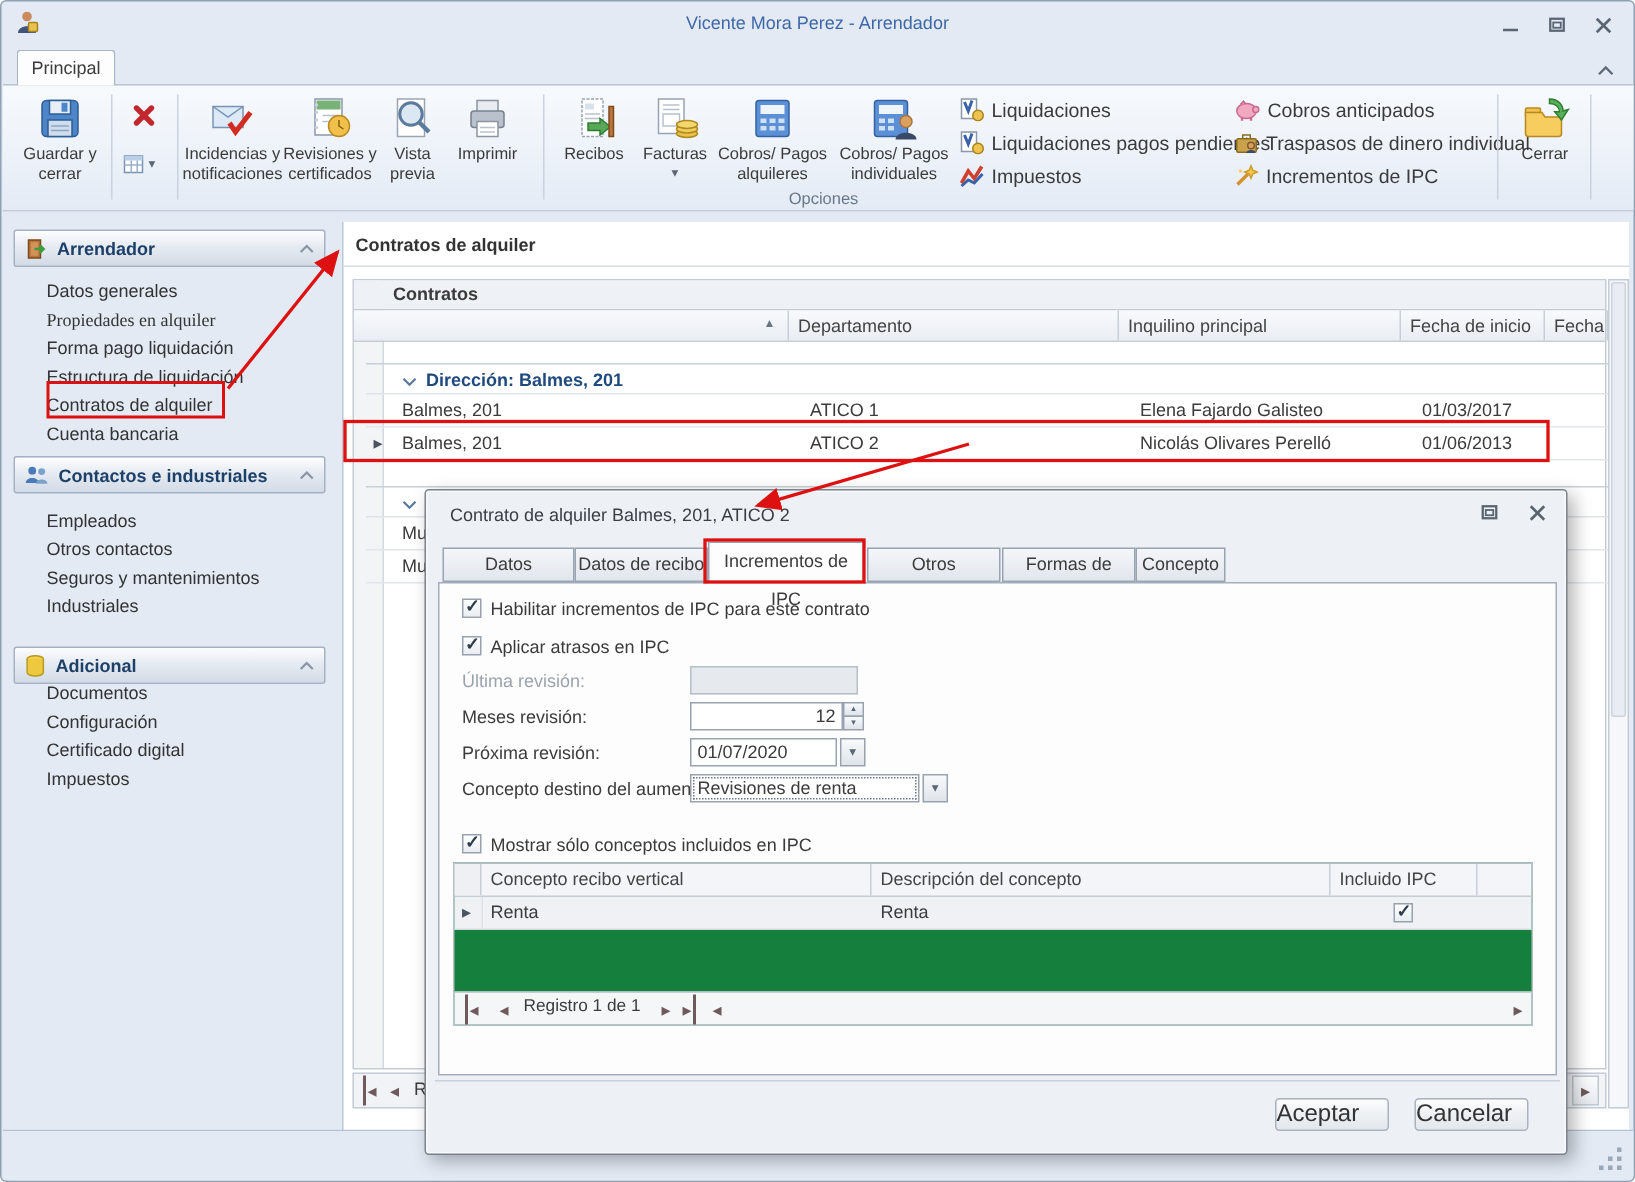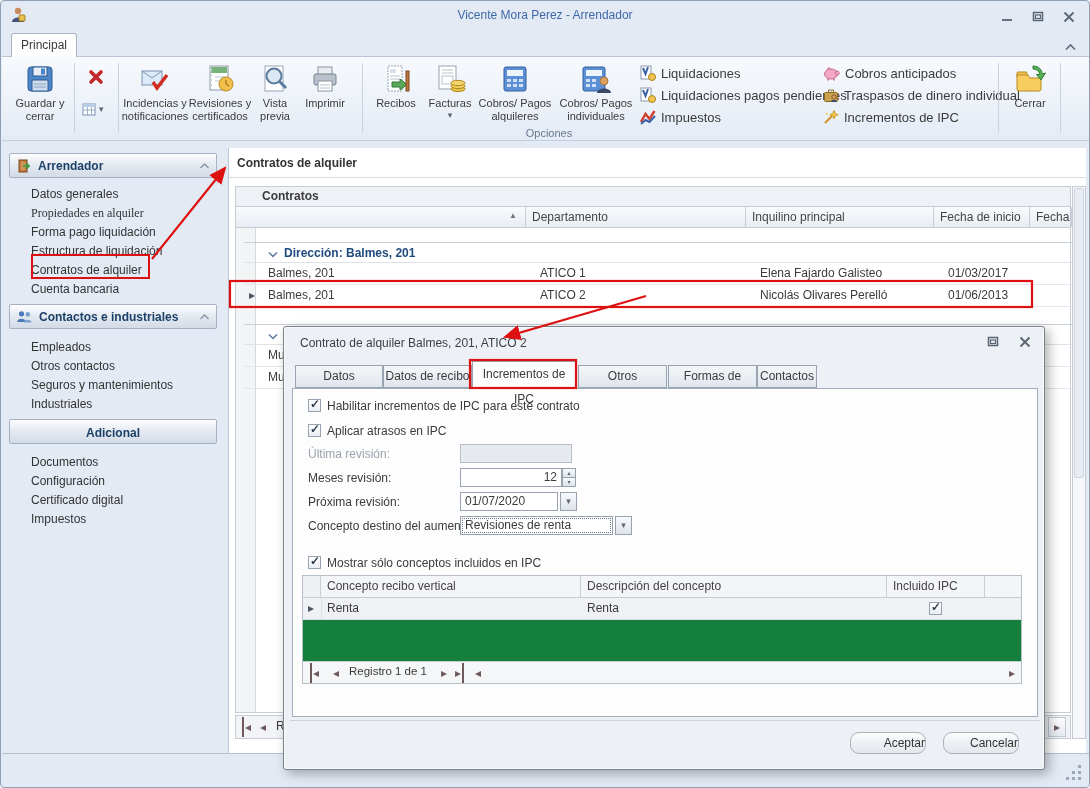--- a/index.html
+++ b/index.html
@@ -47,21 +47,21 @@
   .cb { position:absolute; width:13px; height:13px; background:linear-gradient(#fff,#e9edf2); border:1px solid #98a2ae; text-align:center; }
   .cb .ck { position:absolute; left:1px; top:-3px; font-size:12px; font-weight:bold; color:#2f3e4d; }
   .flabel { position:absolute; left:24px; font-size:12px; color:#3b3b3b; white-space:nowrap; }
   .fld { position:absolute; height:19px; background:#fff; border:1px solid #98a2b0; font-size:12px; line-height:17px; padding:0 4px; }
   .fld.disabled { background:#e6e9ed; border-color:#b6bec8; }
   .sbtn { position:absolute; background:linear-gradient(#f8fafc,#dfe4ea); border:1px solid #98a2ae; color:#5a6673; text-align:center; cursor:default; }
   .dgrid { position:absolute; left:18px; top:248px; width:720px; height:109px; background:#15803d; border:1px solid #b6bec8; }
   .dghead { position:absolute; left:0; top:0; width:100%; height:22px; background:#f3f5f8; border-bottom:1px solid #c6ccd4; }
   .dgrow { position:absolute; left:0; top:22px; width:100%; height:22px; background:#eff1f4; border-bottom:1px solid #d8dce2; }
   .dgnav { position:absolute; left:0; bottom:0; width:100%; height:22px; background:#f4f6f8; border-top:1px solid #c6ccd4; }
-  .btn { position:absolute; width:76px; height:22px; background:linear-gradient(#fdfdfd,#eef1f4 45%,#e3e8ee); border:1px solid #a9b2bd; border-radius:9px; font-size:12px; color:#333; text-align:right; line-height:20px; cursor:default; }
+  .btn { position:absolute; width:76px; height:22px; background:linear-gradient(#fdfdfd,#eef1f4 45%,#e3e8ee); border:1px solid #a9b2bd; border-radius:3px; font-size:16px; color:#333; text-align:left; line-height:20px; cursor:default; }
   svg { display:block; }
 </style>
 </head>
 <body>
 
 <div class="window">
 
   <div class="abs" style="left:0;top:0;width:100%;height:28px;">
     <span class="abs" style="left:8px;top:5px;">
       <svg width="18" height="18" viewBox="0 0 18 18">
@@ -343,21 +343,21 @@
       <span class="ghlabel">Contactos e industriales</span>
       <svg width="11" height="8" viewBox="0 0 11 8">
           <polyline points="1.5,6 5.5,2 9.5,6" fill="none" stroke="#8a96a6" stroke-width="1.5"></polyline>
         </svg>
     </div>
     <span class="si" style="top:189px;">Empleados</span>
     <span class="si" style="top:208px;">Otros contactos</span>
     <span class="si" style="top:227px;">Seguros y mantenimientos</span>
     <span class="si" style="top:246px;">Industriales</span>
 
-    <div class="gh" style="top:270px;flex-direction:column;">
+    <div class="gh" style="top:282px;">
       <svg width="15" height="16" viewBox="0 0 15 16">
           <ellipse cx="7.5" cy="3.4" rx="5.4" ry="2.2" fill="#f2d24e" stroke="#b89a1e"></ellipse>
           <path d="M2.1 3.4 v9 a5.4 2.2 0 0 0 10.8 0 v-9" fill="#eec83e" stroke="#b89a1e"></path>
         </svg>
       <span class="ghlabel">Adicional</span>
       <svg width="11" height="8" viewBox="0 0 11 8">
           <polyline points="1.5,6 5.5,2 9.5,6" fill="none" stroke="#8a96a6" stroke-width="1.5"></polyline>
         </svg>
     </div>
     <span class="si" style="top:304px;">Documentos</span>
@@ -460,21 +460,21 @@
           <path d="M1.5 1.5 L10.5 10.5 M10.5 1.5 L1.5 10.5" stroke="#596470" stroke-width="1.8"></path>
         </svg>
     </div>
 
     <div class="abs" style="left:8px;top:34px;width:746px;height:27px;">
       <span class="dtab" style="left:3px;width:88px;">Datos generales</span>
       <span class="dtab" style="left:91px;width:89px;">Datos de recibo</span>
       <span class="dtab active" style="left:180px;width:104px;">Incrementos de IPC</span>
       <span class="dtab" style="left:286px;width:89px;">Otros incrementos</span>
       <span class="dtab" style="left:376px;width:89px;">Formas de cobro</span>
-      <span class="dtab" style="left:465px;width:60px;">Contactos</span>
+      <span class="dtab" style="left:465px;width:60px;">Concepto</span>
     </div>
 
     <div class="dpanel"></div>
 
     <span class="cb" style="left:24px;top:72px;">
         <span class="ck">✓</span>
       </span>
     <span class="flabel" style="left:43px;top:72px;">Habilitar incrementos de IPC para este contrato</span>
 
     <span class="cb" style="left:24px;top:97px;">

